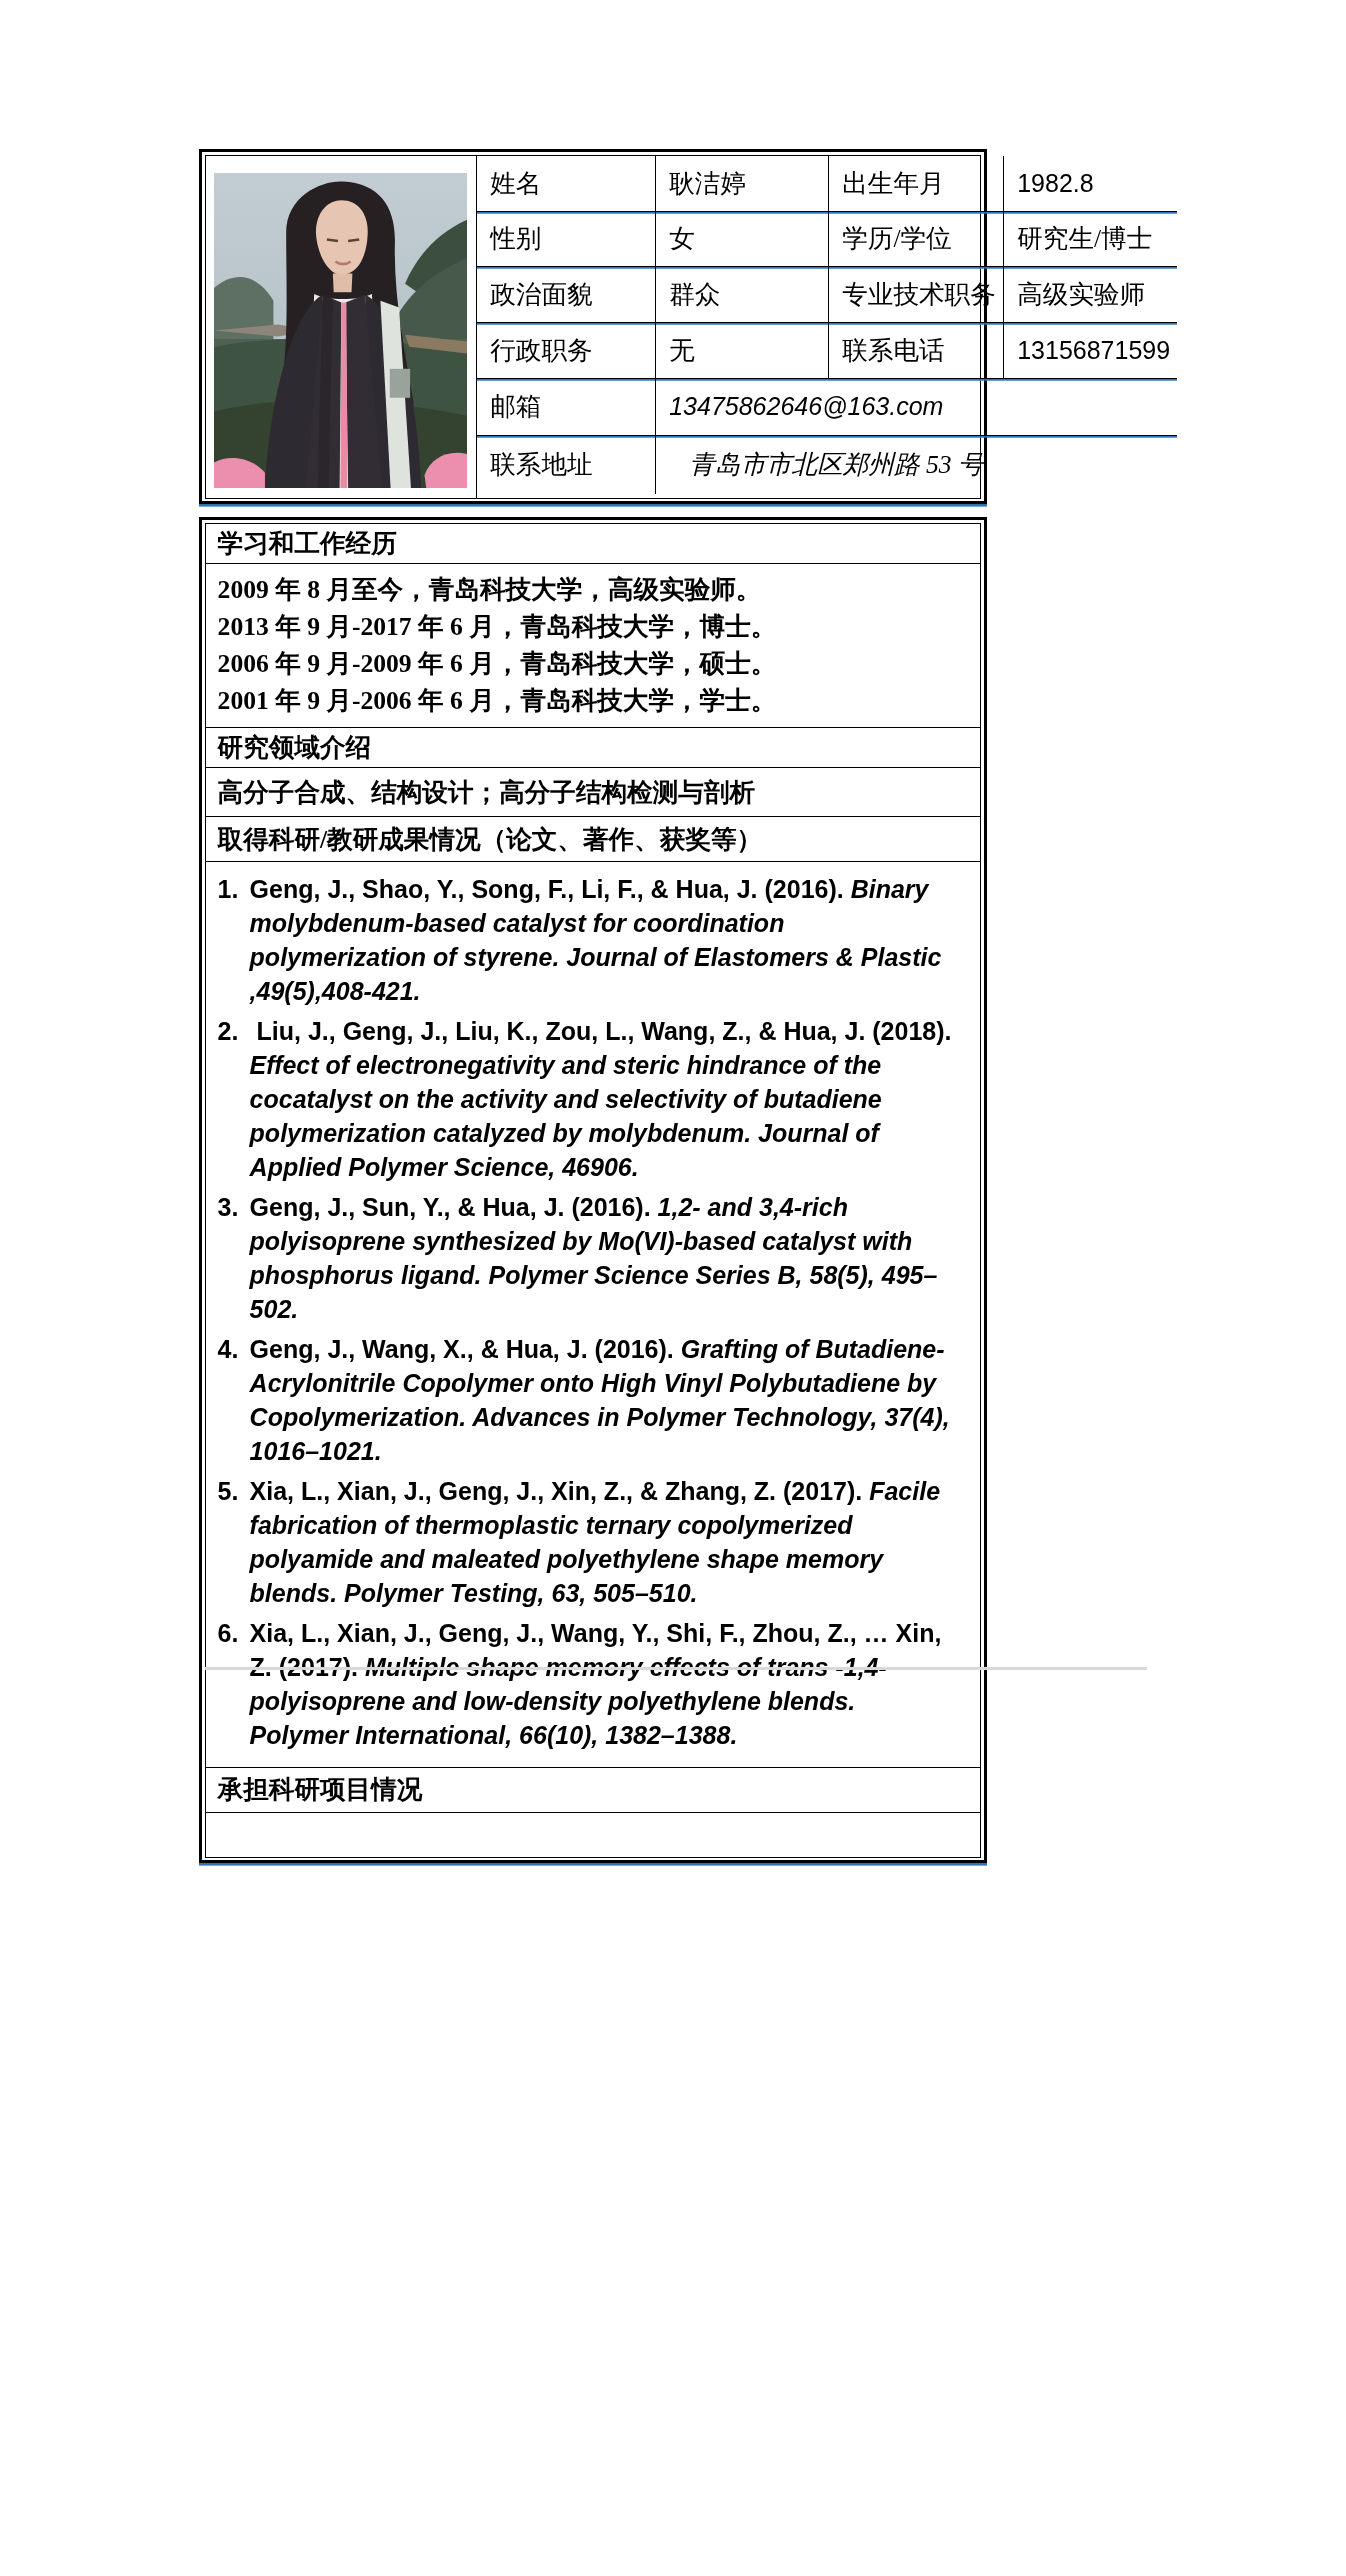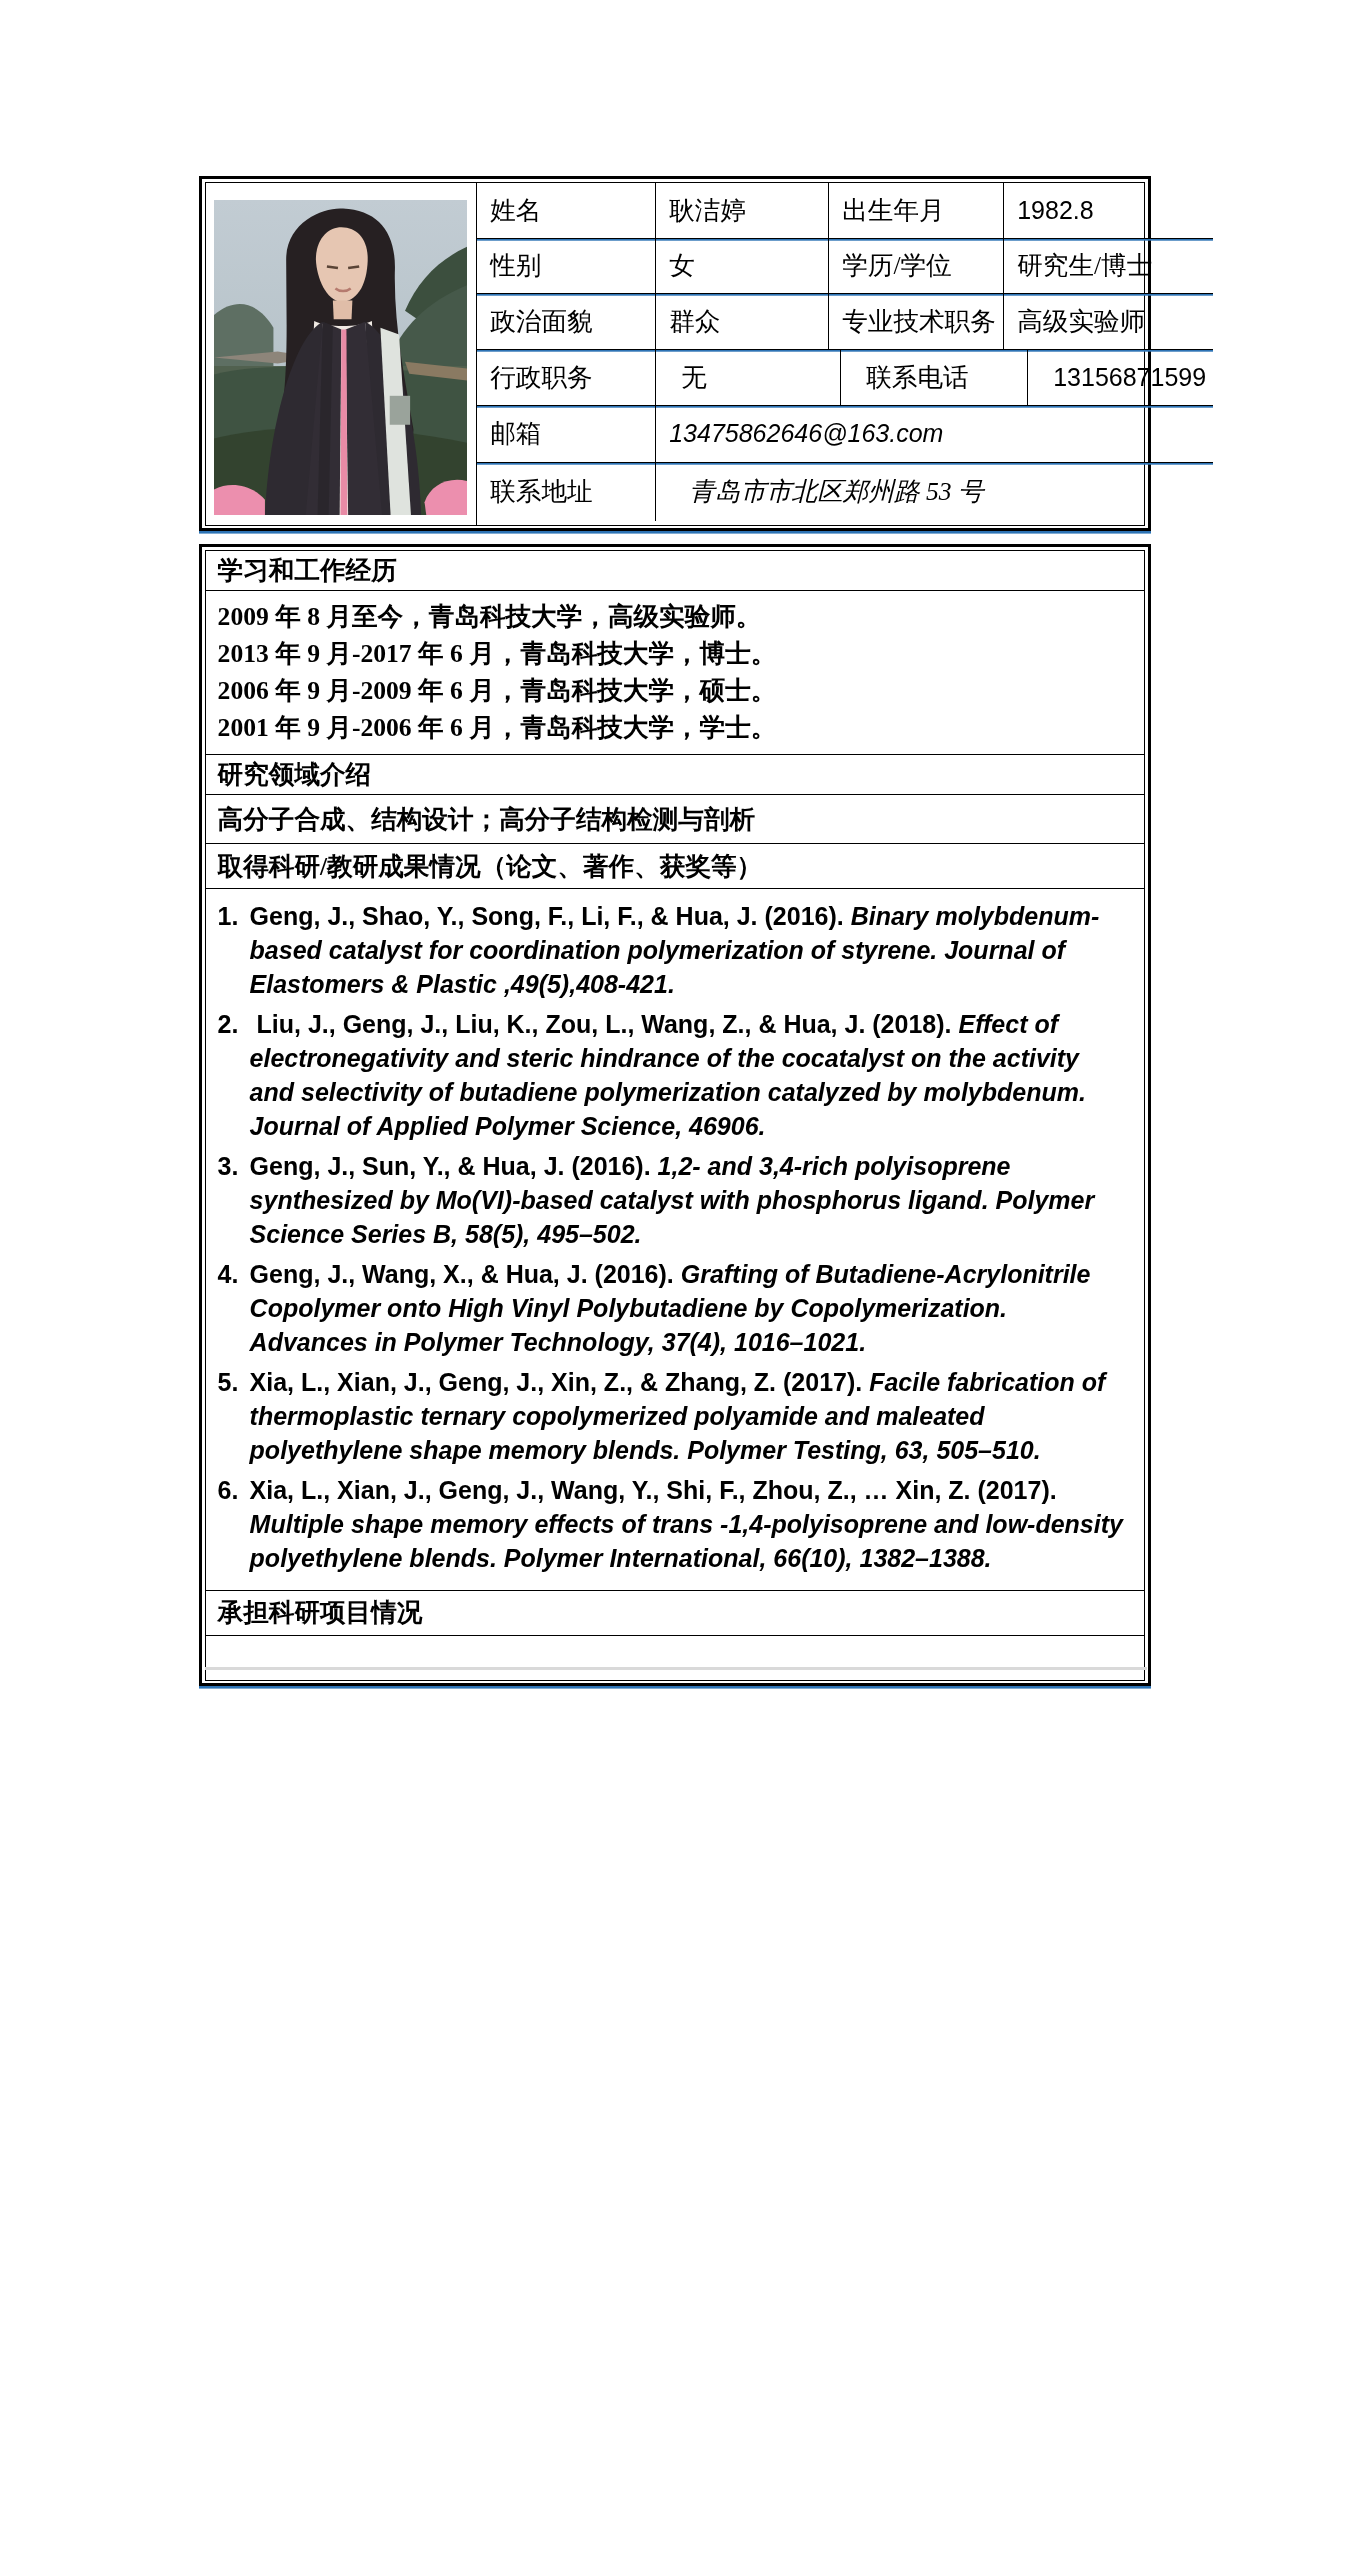--- a/index.html
+++ b/index.html
@@ -1,34 +1,34 @@
 <!DOCTYPE html>
 <html style="font-size:13.6px"><head>
 <meta charset="utf-8">
 <style>
   html,body{margin:0;padding:0;background:#ffffff;}
   body{width:1346px;height:2576px;position:relative;font-family:"Liberation Serif",serif;color:#000;}
-  .content{position:absolute;left:199px;top:176px;width:952px;}
+  .content{position:absolute;left:199px;top:149px;width:788px;}
   
   .tbl-outer{box-sizing:border-box;border:3.4px solid #000;padding:2.6px;background:#fff;box-shadow:0 2.6px 0 0 #2E74B5;}
   .tbl-inner{box-sizing:border-box;border:1.7px solid #000;background:#fff;}
   
   .t1{display:flex;}
   .photo-cell{width:271px;flex:0 0 271px;border-right:1.7px solid #000;box-sizing:border-box;padding:17px 8.5px 10.2px 8.5px;}
   .photo-cell svg{display:block;width:100%;height:315px;}
   .t1-rows{flex:1;display:flex;flex-direction:column;}
   .t1-row{display:flex;align-items:center;border-bottom:0.9px solid #000;box-shadow:0 1.7px 0 0 #2E74B5;box-sizing:border-box;}
   .t1-row.last{border-bottom:none;box-shadow:none;gap:20px;}
   .t1-cell{box-sizing:border-box;height:100%;display:flex;align-items:center;padding:0 6.8px 0 13.6px;font-size:25.6px;border-right:1.7px solid #000;overflow:hidden;}
   .t1-cell.c-label{width:179px;flex:0 0 179px;}
   .t1-cell.c-val{width:173px;flex:0 0 173px;}
   .t1-cell.c-label2{width:175px;flex:0 0 175px;}
   .t1-cell.c-val2{flex:1;border-right:none;}
   .t1-cell.c-wide{flex:1;border-right:none;font-style:italic;}
-  .r-h1{height:56px;} .r-h2{height:55px;} .r-h3{height:56px;} .r-h4{height:56px;gap:12px;} .r-h5{height:57px;} .r-h6{height:58px;}
+  .r-h1{height:56px;} .r-h2{height:55px;} .r-h3{height:56px;} .r-h4{height:56px;} .r-h5{height:57px;} .r-h6{height:58px;}
   .latin{font-family:"Liberation Sans",sans-serif;font-size:25px;}
   
   .t2-gap{height:12.8px;}
   .sec-row{box-sizing:border-box;border-bottom:1.7px solid #000;font-weight:bold;}
   .sec-row.last{border-bottom:none;}
   .sec-header{display:flex;align-items:center;height:39px;padding-left:12px;font-size:25.6px;}
   .sec-header.tall{height:44px;}
   .sec-body{padding:6.8px 12px 8.5px 12px;font-size:25.6px;line-height:37px;}
   .exp-line{white-space:nowrap;}
   .sec-body.single{padding:8.5px 12px;line-height:31px;}

